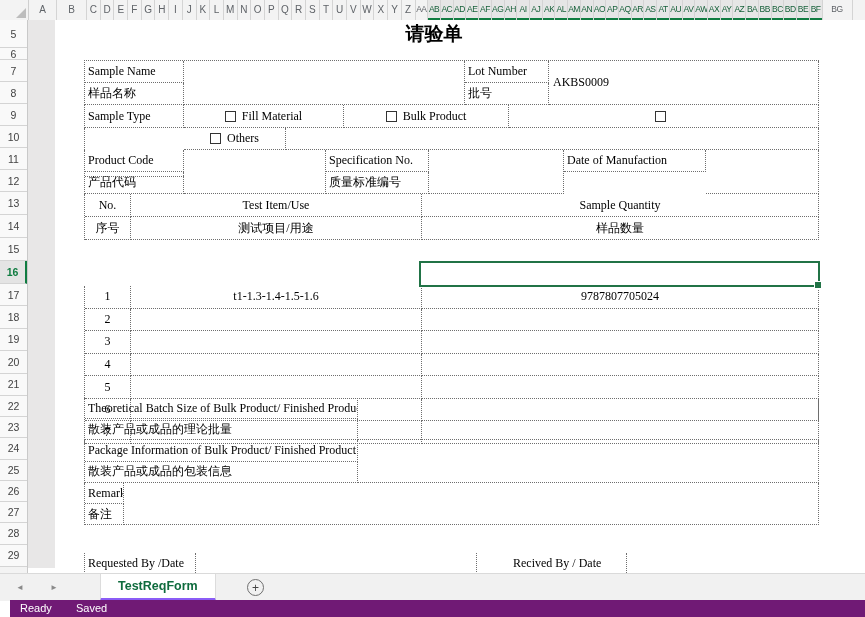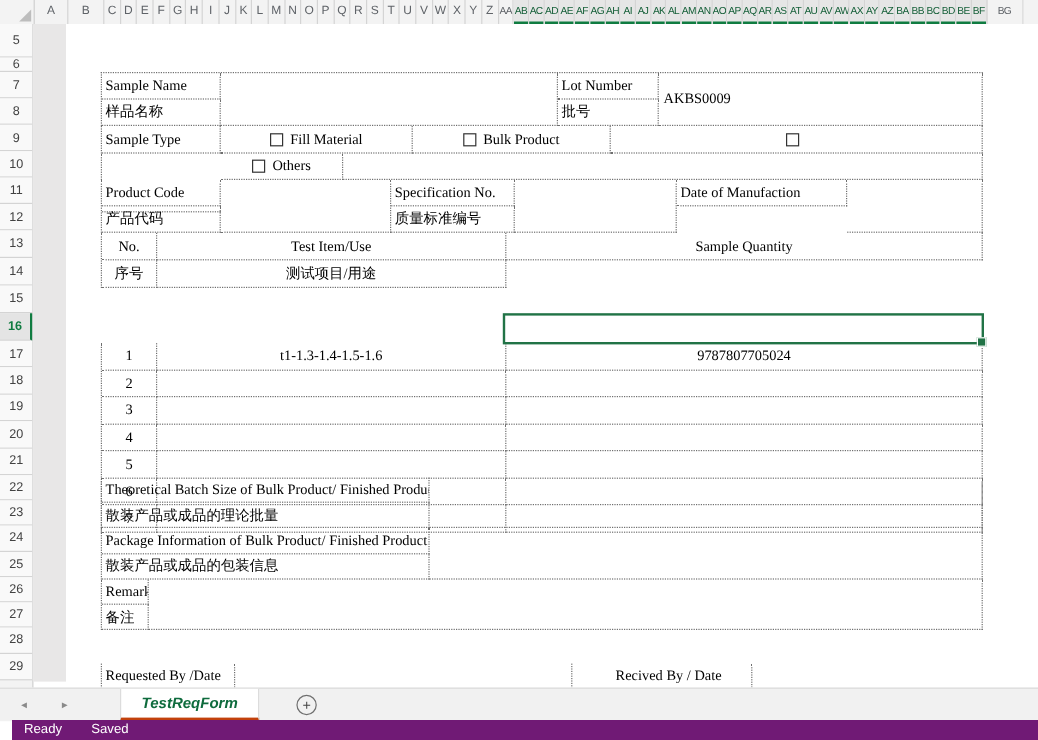--- a/index.html
+++ b/index.html
@@ -56,23 +56,23 @@
 
   .sel-overlay{position:absolute;left:391px;top:241px;width:401px;height:26px;box-sizing:border-box;
        border:2px solid #217346;background:transparent;z-index:5;}
   .fill-handle{position:absolute;right:-4px;bottom:-4px;width:6px;height:6px;background:#217346;border:1px solid #fff;}
 
   
   .tab-bar{position:absolute;left:0;top:573px;width:865px;height:27px;background:#f1f1f1;
        border-top:1px solid #dadada;}
   .nav-arrow{position:absolute;top:0;height:27px;line-height:27px;font-size:8px;color:#8a8a8a;}
   .nav-prev{left:16px;} .nav-next{left:50px;}
-  .tab{position:absolute;left:100px;top:0;height:24px;background:#fff;border-bottom:3px solid #c2410c;
+  .tab{position:absolute;left:100px;top:0;height:24px;background:#fff;border-bottom:3px solid #8b5cf6;
        border-left:1px solid #dcdcdc;border-right:1px solid #dcdcdc;display:flex;align-items:center;
-       padding:0 17px;color:#0e6b3d;font-weight:bold;font-size:12.5px;font-style:italic;}
+       padding:0 17px;color:#0e6b3d;font-weight:bold;font-size:12.5px;}
   .add-sheet{position:absolute;left:247px;top:5px;width:17px;height:17px;border:1px solid #6f6f6f;
        border-radius:50%;box-sizing:border-box;display:flex;align-items:center;justify-content:center;
        font-size:12px;color:#444;line-height:1;}
 
   
   .status-bar{position:absolute;left:0;top:600px;width:865px;height:17px;background:#701a75;color:#fff;
        font-size:11px;line-height:17px;margin-left:10px;}
   .status-ready{position:absolute;left:10px;} .status-saved{position:absolute;left:66px;}
 </style>
 </head>
@@ -172,20 +172,21 @@
       <div class="row-h" style="height: 21.2px;">25</div>
       <div class="row-h" style="height: 21px;">26</div>
       <div class="row-h" style="height: 21px;">27</div>
       <div class="row-h" style="height: 22px;">28</div>
       <div class="row-h" style="height: 22px;">29</div>
     </div>
 
   <div class="sheet">
     <div class="colA-shade"></div>
 
+    <div class="form-title">请验单</div>
 
     <div class="sec first" style="left:56px;top:40px;grid-template-columns:99px 281px 84px 270px;grid-auto-rows:22px;">
       <div class="cell lbl gA1">Sample Name</div>
       <div class="cell gA2"></div>
       <div class="cell lbl gA3">Lot Number</div>
       <div class="cell gA4">AKBS0009</div>
       <div class="cell lbl gA5">样品名称</div>
       <div class="cell lbl gA6">批号</div>
     </div>
 
@@ -224,20 +225,21 @@
       <div class="cell lbl r2c3">质量标准编号</div>
     </div>
 
     <div style="position:absolute;left:56px;top:174px;">
       <div class="sec" style="left:0;top:0;position:relative;grid-template-columns:46px 291px 397px;grid-auto-rows:23px;">
         <div class="cell ctr">No.</div>
         <div class="cell ctr">Test Item/Use</div>
         <div class="cell ctr">Sample Quantity</div>
         <div class="cell ctr">序号</div>
         <div class="cell ctr">测试项目/用途</div>
+        <div class="cell ctr">样品数量</div>
       </div>
       <div class="sec" style="left:0;top:46px;position:relative;grid-template-columns:46px 291px 397px;grid-auto-rows:22.57px;margin-top:0;">
           <div class="cell ctr">1</div>
           <div class="cell ctr">t1-1.3-1.4-1.5-1.6</div>
           <div class="cell ctr">9787807705024</div>
           <div class="cell ctr">2</div>
           <div class="cell ctr"></div>
           <div class="cell ctr"></div>
           <div class="cell ctr">3</div>
           <div class="cell ctr"></div>

